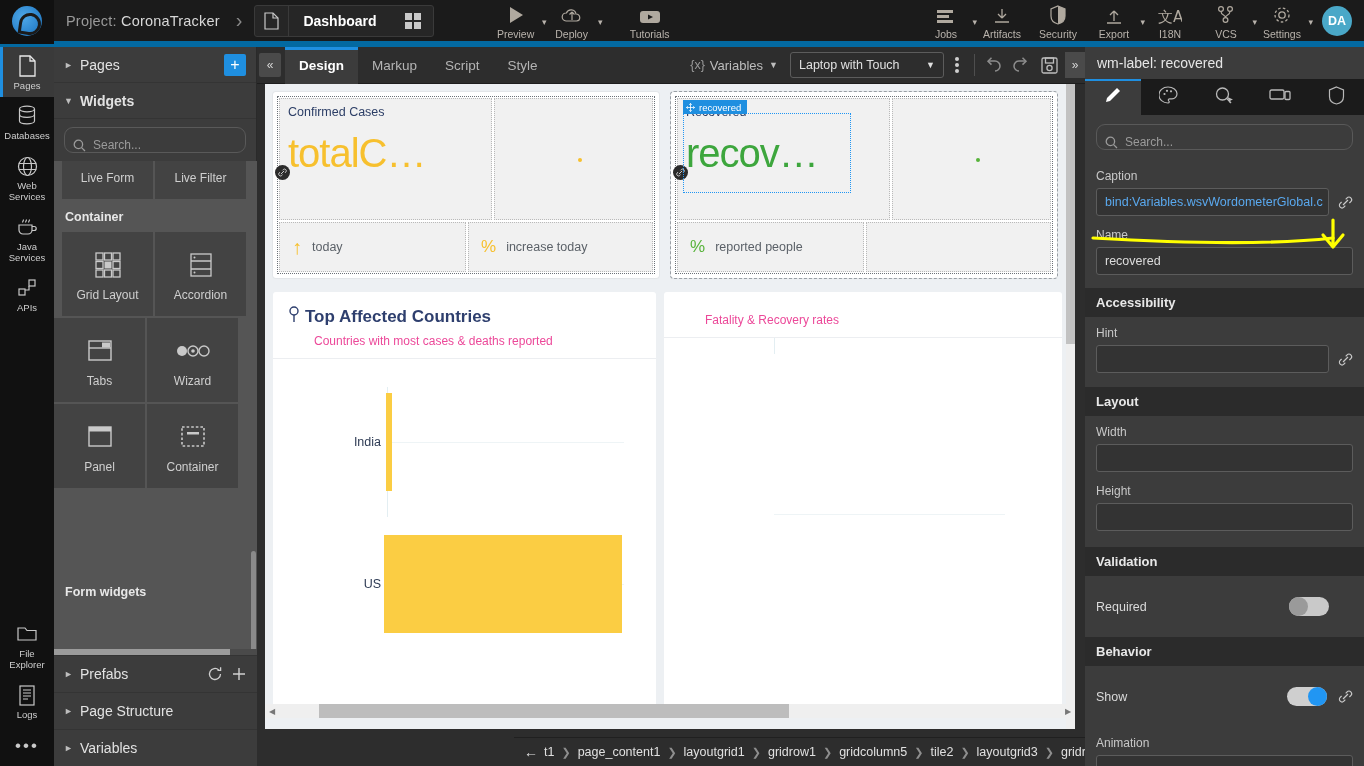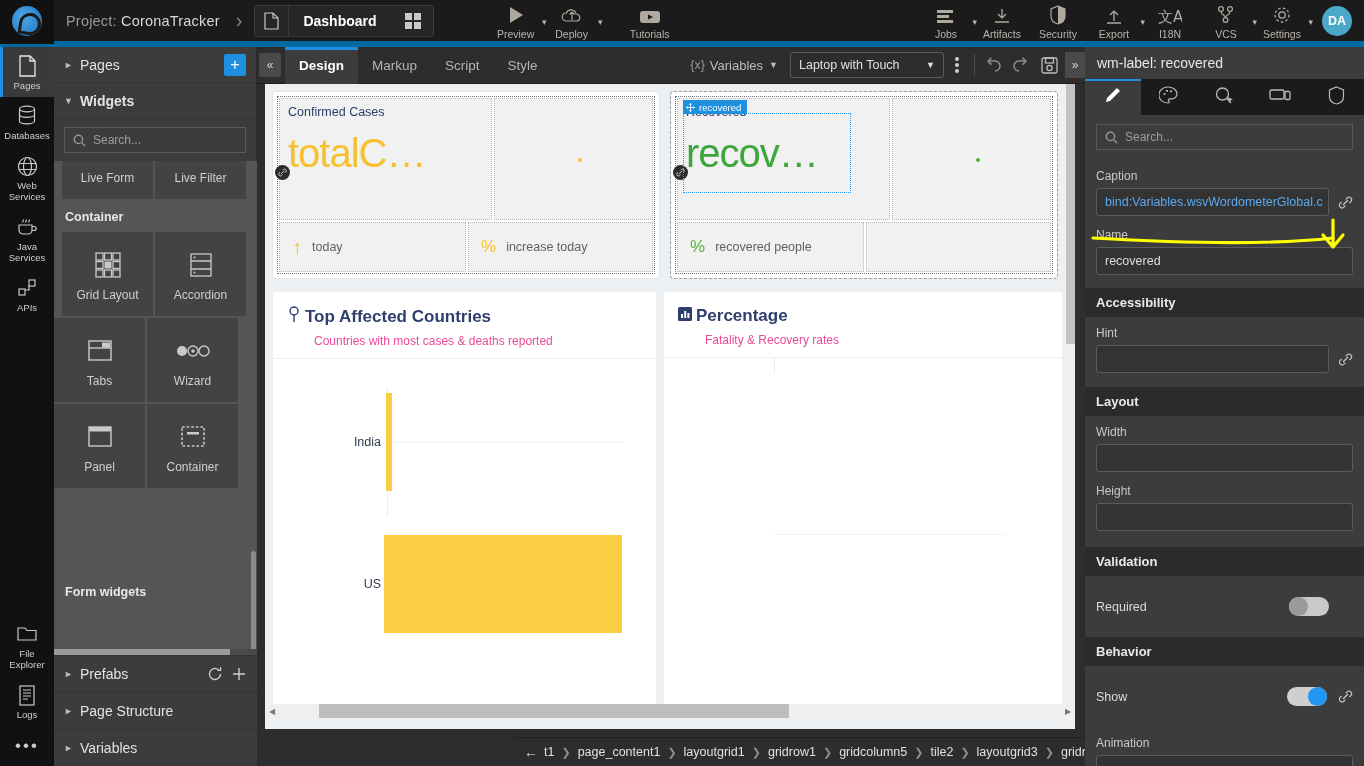--- a/index.html
+++ b/index.html
@@ -98,22 +98,22 @@
   .acc-head .tri { color: #bdbdbd; font-size: 9px; width: 16px; }
   .acc-head .ttl { font-size: 14px; color: #e2e2e2; flex: 1; }
   .acc-head.bold .ttl { font-weight: bold; }
   .plus-btn {
     width: 22px; height: 22px; background: #1f8fe0; color: #fff; border-radius: 2px;
     display: flex; align-items: center; justify-content: center; font-size: 16px; line-height: 1;
   }
   .icon-btn { color: #cfcfcf; font-size: 15px; margin-left: 8px; display:flex; }
   .search-wrap { padding: 8px 10px 9px; background: #3c3c3c; }
   .search-box {
-    height: 26px; border: 1px solid #595959; border-radius: 0; background: #3c3c3c;
-    display: flex; align-items: center; padding: 0 8px;
+    height: 26px; border: 1px solid #595959; border-radius: 9px; background: #3c3c3c;
+    display: flex; align-items: flex-end; padding: 0 8px;
   }
   .search-box .mag { margin-right: 7px; display: flex; }
   .search-box input {
     border: 0; background: transparent; color: #cfcfcf; font-size: 12px; outline: none;
     width: 100%; font-family: "Liberation Sans", sans-serif;
   }
   .search-box input::placeholder { color: #9b9b9b; }
 
   .wgrid-scroll {
     position: absolute; top: 114px; left: 0; width: 203px; height: 497px; overflow: hidden;
@@ -791,21 +791,21 @@
                         </div>
                       </div>
                     </div>
                     <div class="tile-cell tile-right">
                       <span class="spark-dot" style="left:53%;top:49%;background:#57b33a"></span>
                     </div>
                   </div>
                   <div class="tile-bottom">
                     <div class="tb-cell half">
                       <span class="pct-sym green">%</span>
-                      <span>recovered people</span>
+                      <span>reported people</span>
                     </div>
                     <div class="tb-cell grow"></div>
                   </div>
                 </div>
               </div>
             </div>
           </div>
 
           <div class="row2">
 
@@ -828,31 +828,20 @@
                 <div class="gridline" style="left:114px;top:225px;width:237px"></div>
                 <div class="bar" style="left:113px;top:34px;width:6px;height:98px"></div>
                 <span class="blabel" style="left:54px;top:76px;width:54px">India</span>
                 <div class="bar" style="left:111px;top:176px;width:238px;height:98px"></div>
                 <span class="blabel" style="left:54px;top:218px;width:54px">US</span>
               </div>
             </div>
 
             <div class="chart-card c2">
               <div class="ch-head">
-                <div class="ch-title">
-                  <span>
-                    <svg width="14" height="14" viewBox="0 0 14 14">
-                        <rect x="0" y="0" width="14" height="14" rx="1.5" fill="#2e3f6e"></rect>
-                        <rect x="3" y="7" width="2" height="4" fill="#fff"></rect>
-                        <rect x="6.2" y="4" width="2" height="7" fill="#fff"></rect>
-                        <rect x="9.4" y="6" width="2" height="5" fill="#fff"></rect>
-                      </svg>
-                  </span>
-                  <span class="t">Percentage</span>
-                </div>
                 <div class="ch-sub">Fatality &amp; Recovery rates</div>
               </div>
               <div class="ch-body">
                 <div class="vline" style="left:110px;top:0px;height:16px"></div>
                 <div class="gridline" style="left:110px;top:176px;width:231px"></div>
               </div>
             </div>
           </div>
         </div>
 

